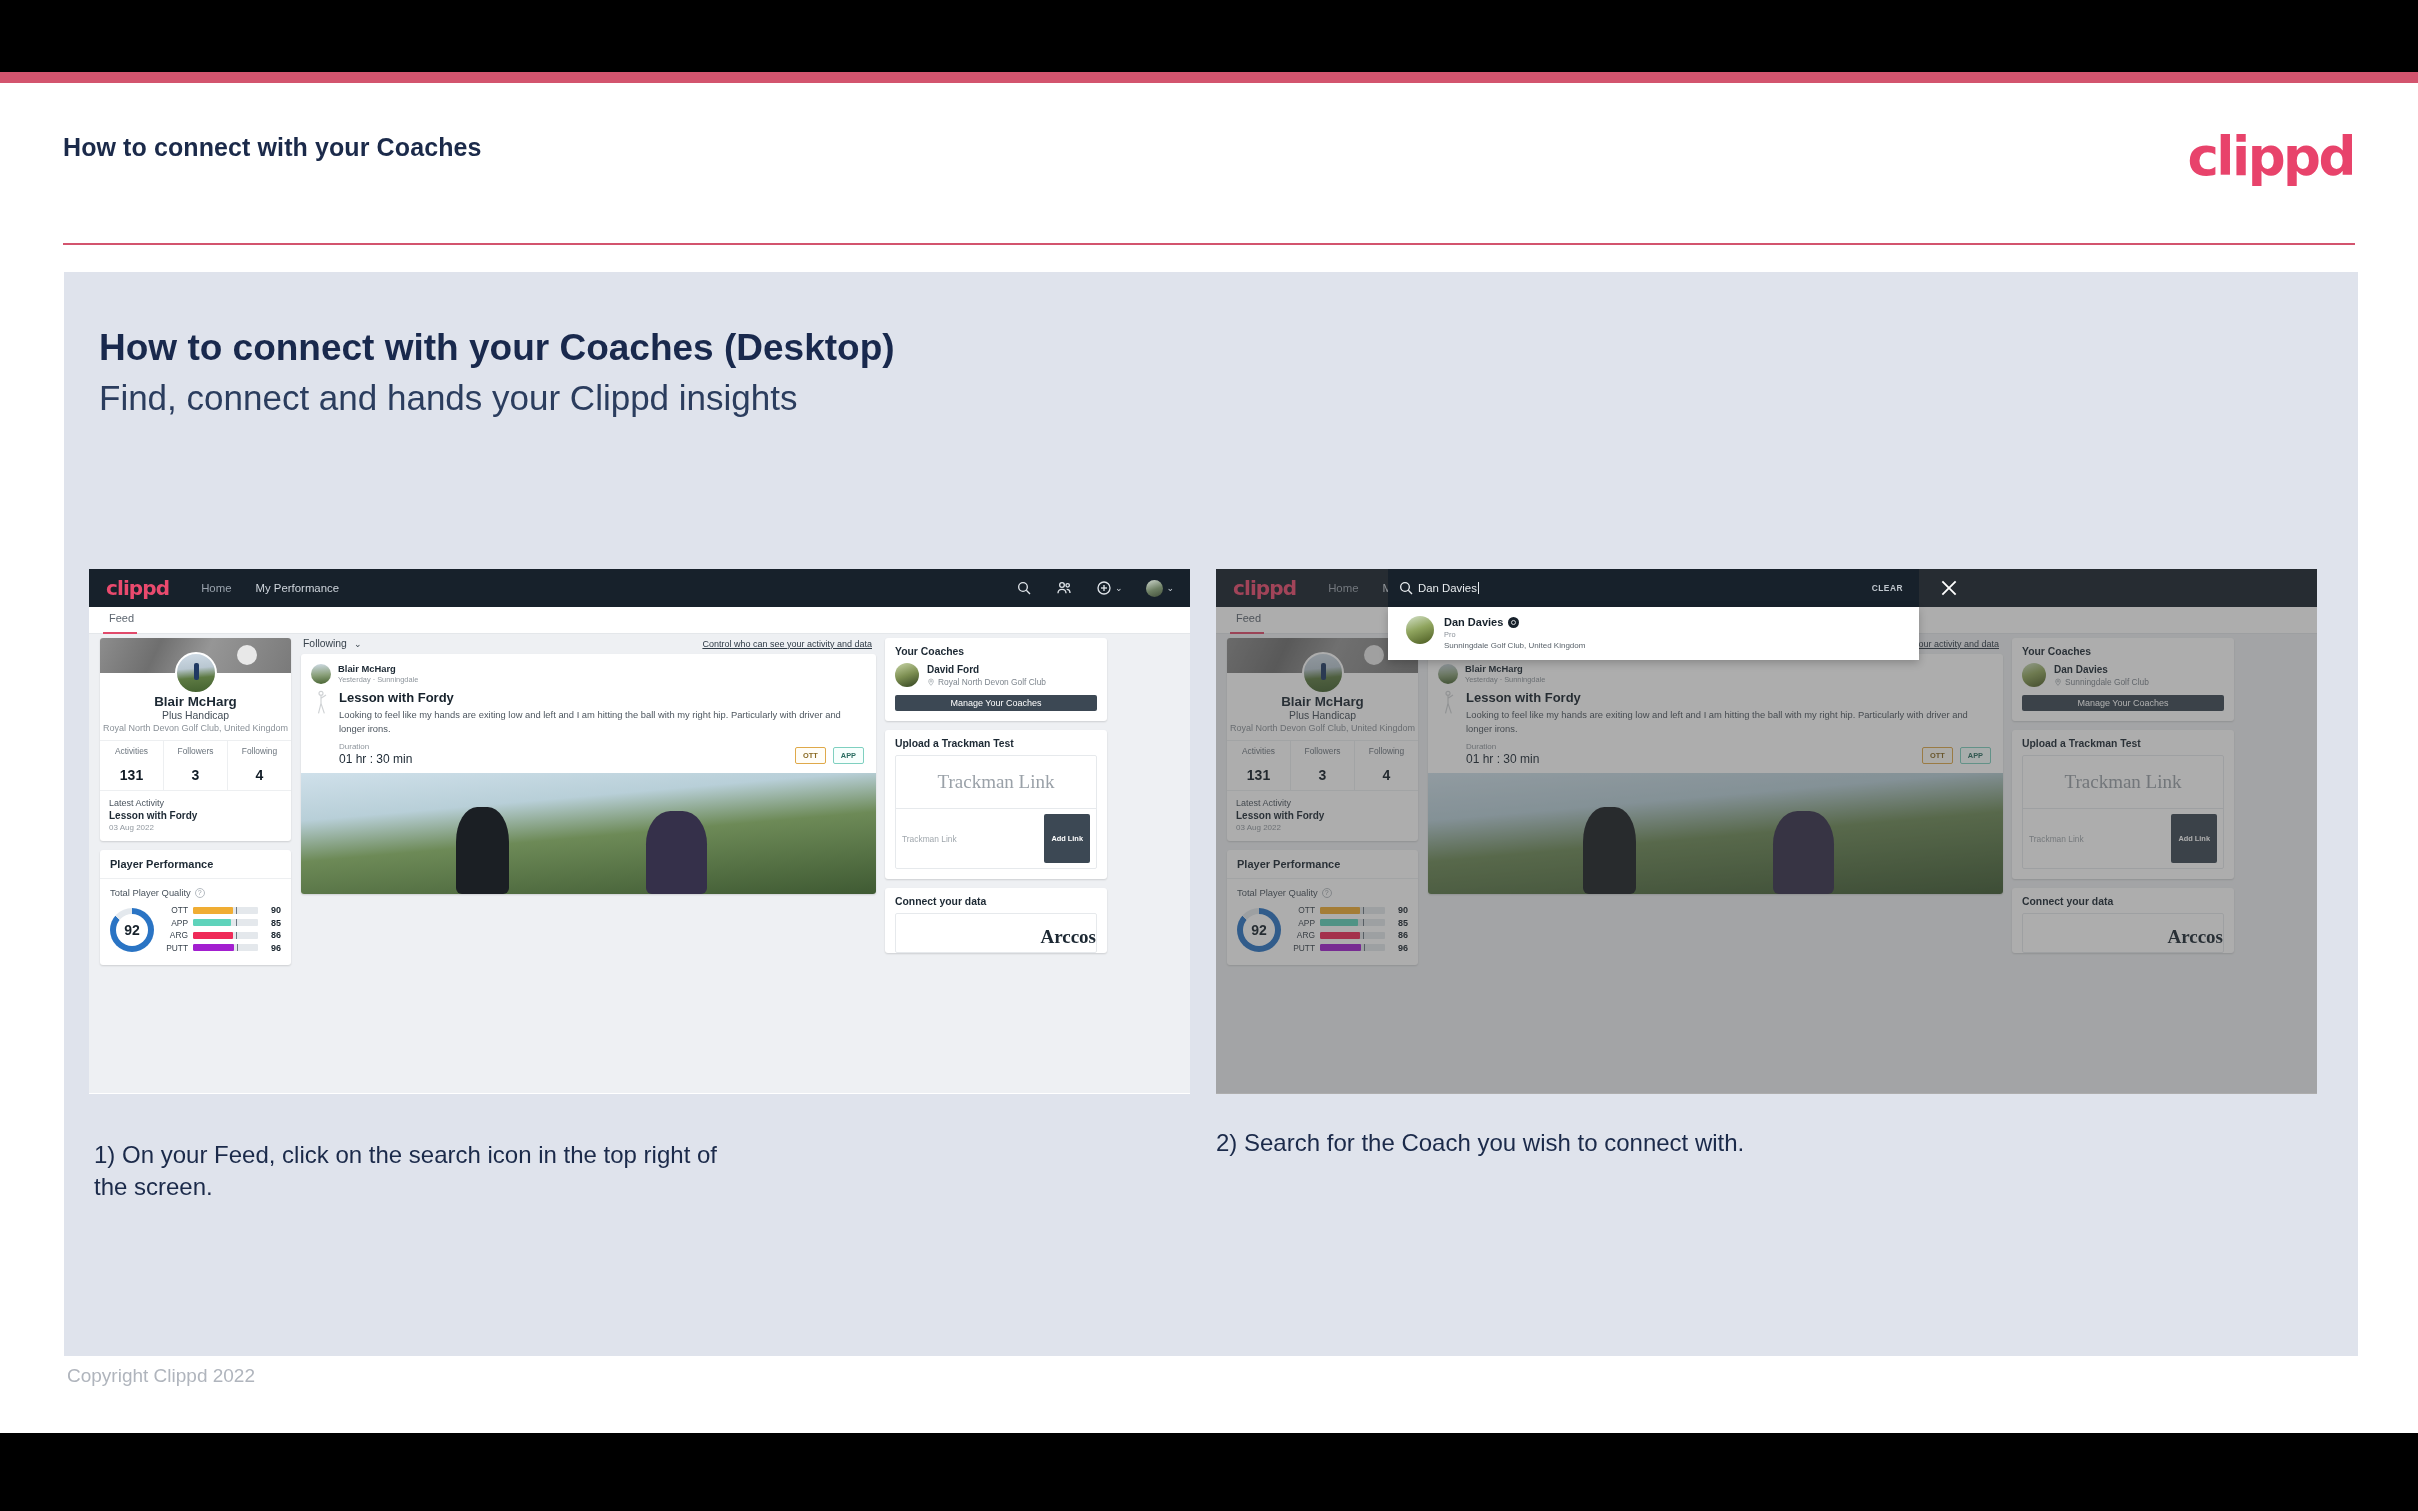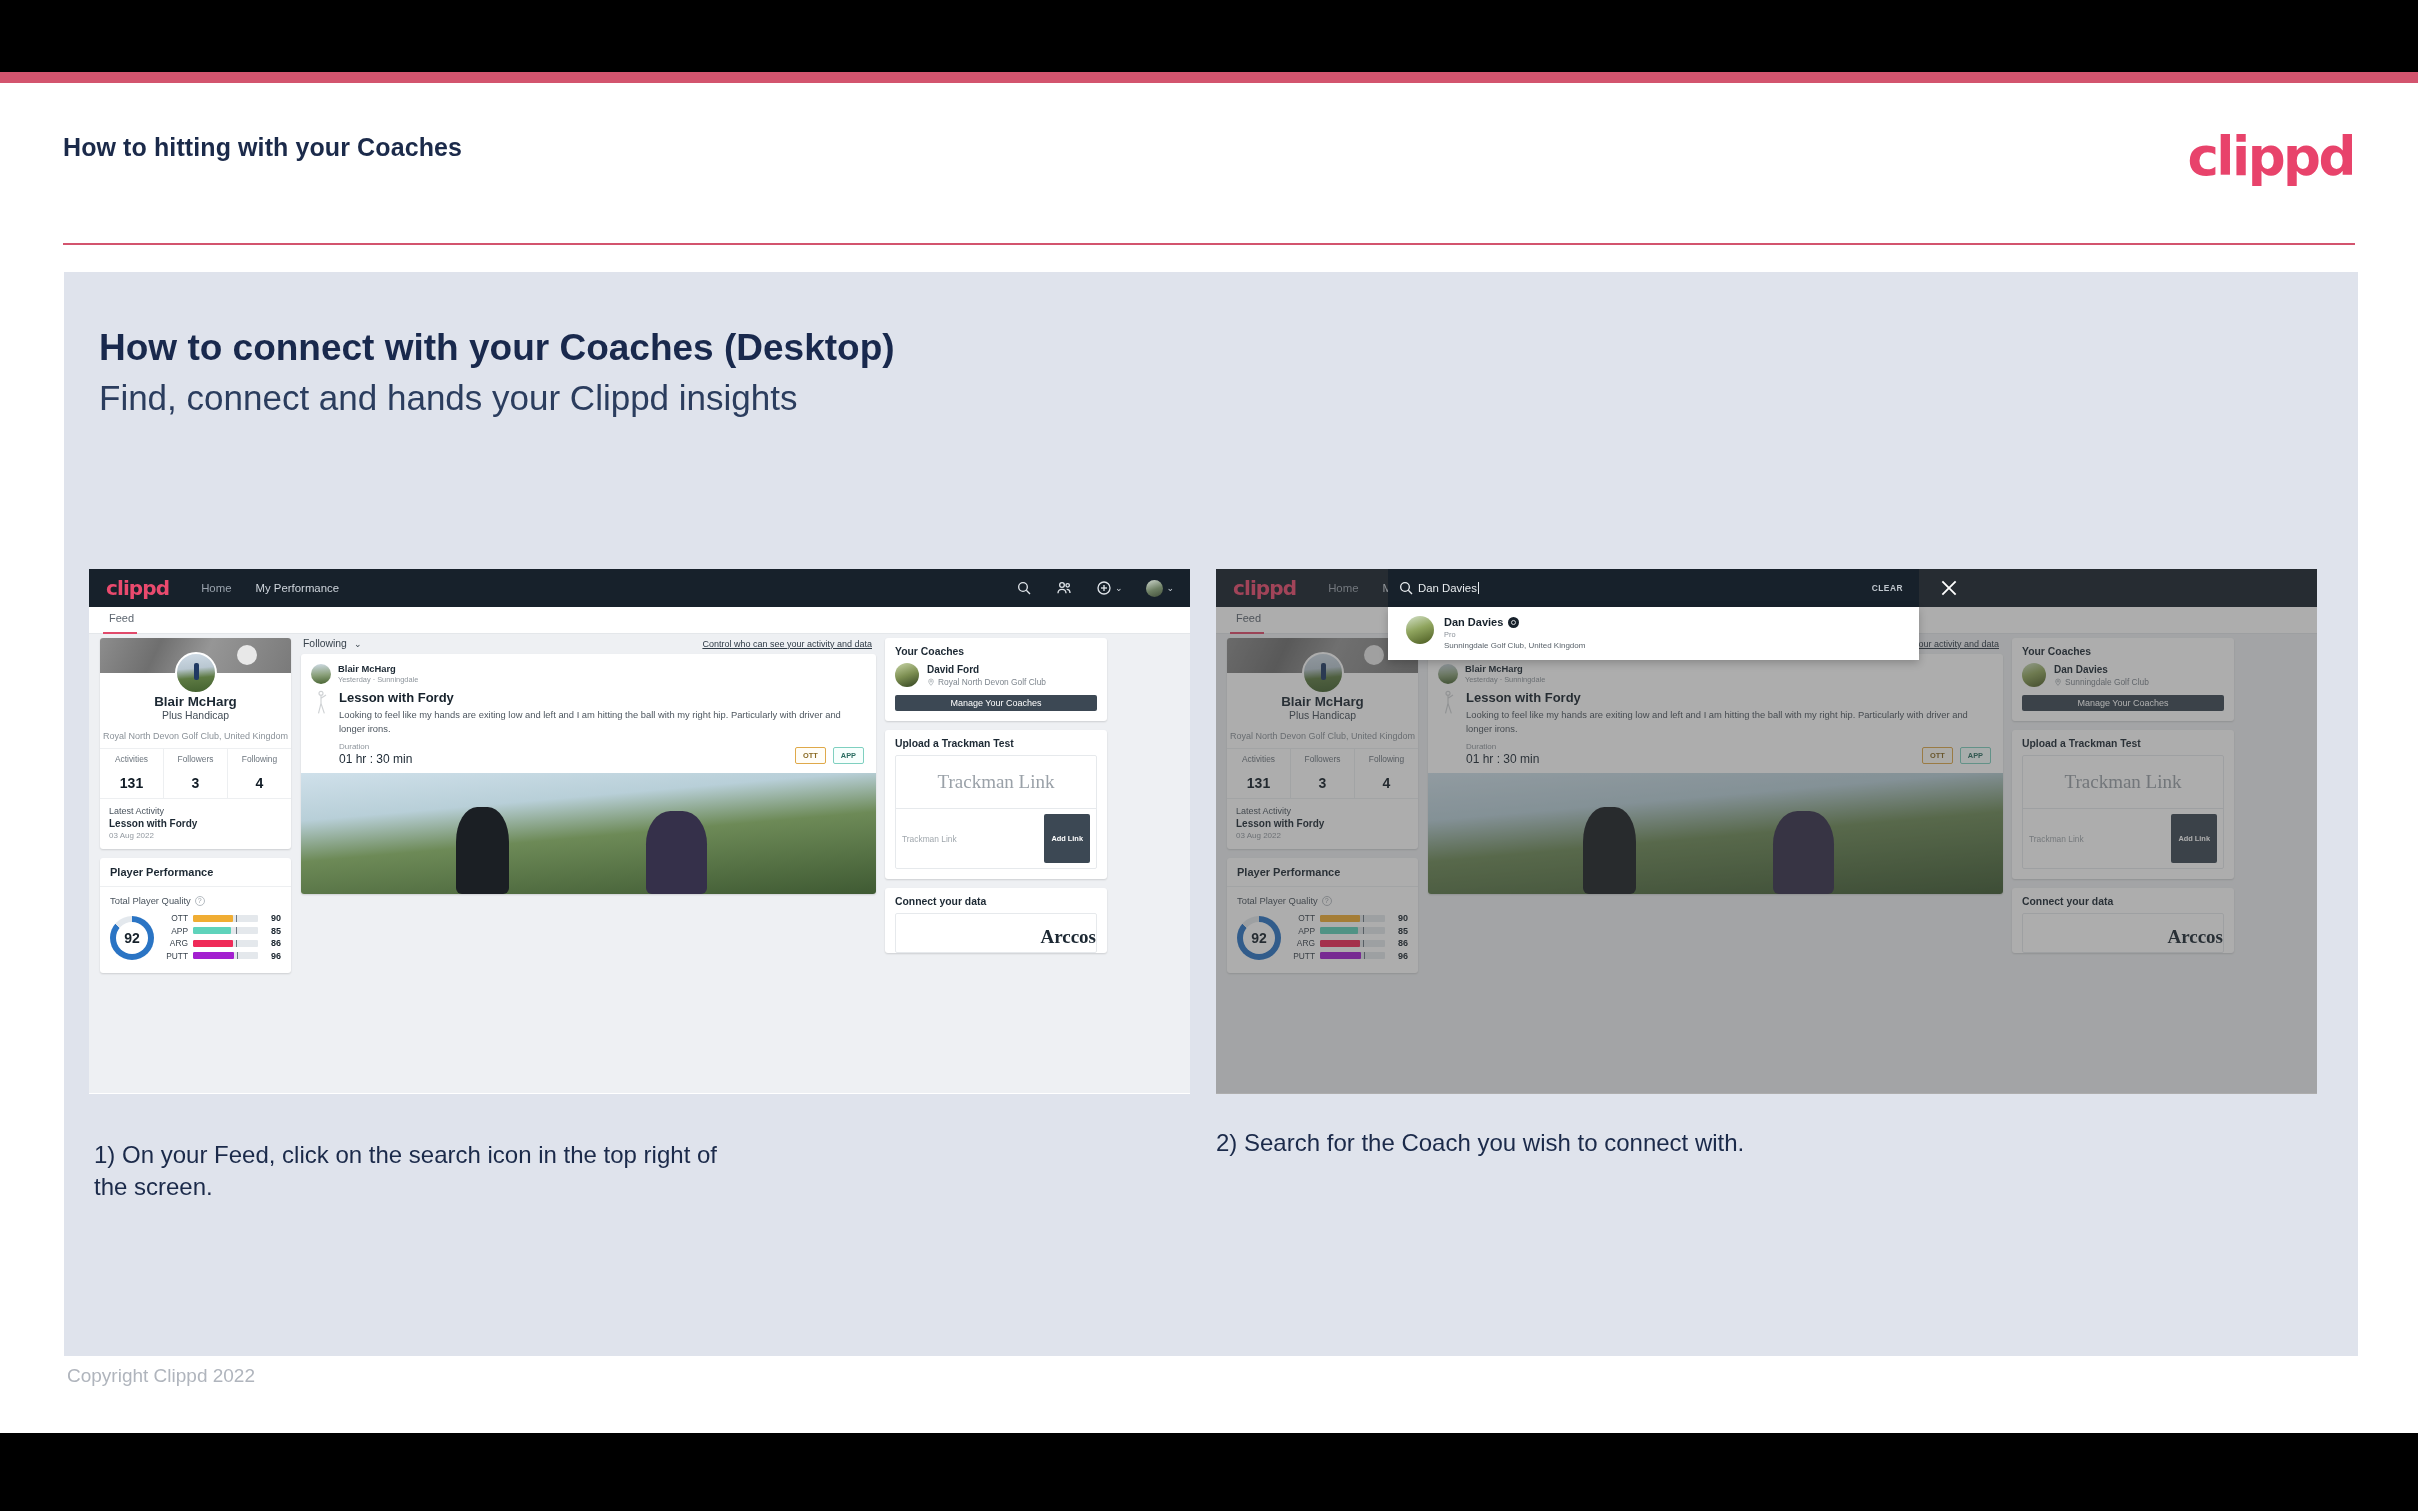--- a/index.html
+++ b/index.html
@@ -85,21 +85,21 @@
   .cover::after{ content:""; position:absolute; right:34px; top:7px; width:20px; height:20px; border-radius:50%; background:#e8e8e8; }
   .av-wrap { position:relative; height:21px; }
   .av-big {
     position:absolute; left:50%; transform:translateX(-50%); top:-21px;
     width:42px; height:42px; border-radius:50%; border:2px solid #fff;
     background:linear-gradient(175deg,#cfdbe6 0%,#b9c7d1 38%,#5d7a43 62%,#43612f 100%);
   }
   .av-big::after{ content:""; position:absolute; left:17px; top:9px; width:5px; height:17px; background:#203a63; border-radius:2px; }
   .pname { text-align:center; font-size:13.4px; font-weight:bold; color:#1c2833; }
   .phand { text-align:center; font-size:10.4px; color:#434d57; margin-top:1px; }
-  .pclub { text-align:center; font-size:9px; color:#8a9198; margin-top:10px; padding-bottom:7px; }
+  .pclub { text-align:center; font-size:9px; color:#8a9198; margin-top:2px; padding-bottom:7px; }
   .stats { display:flex; border-top:1px solid #edeff1; }
   .stat { flex:1; text-align:center; padding:5px 0 7px; }
   .stat + .stat { border-left:1px solid #edeff1; }
   .stat-label { font-size:8.4px; color:#6b747d; }
   .stat-val { font-size:14px; font-weight:bold; color:#111c26; margin-top:11px; }
   .latest { border-top:1px solid #edeff1; padding:7px 9px 9px; }
   .lat-h { font-size:9px; color:#4a545e; }
   .lat-t { font-size:10px; font-weight:bold; color:#1c2833; margin-top:2px; }
   .lat-d { font-size:8px; color:#9299a0; margin-top:2px; }
 
@@ -187,21 +187,21 @@
   .copyright { position:absolute; left:67px; top:1365px; font-size:19px; color:#b0b5bd; }
 </style>
 </head>
 <body>
 
 <div class="bar-top-black"></div>
 <div class="bar-pink"></div>
 <div class="slide"></div>
 <div class="bar-bot-black"></div>
 
-<div class="slide-header-title">How to hitting with your Coaches</div>
+<div class="slide-header-title">How to connect with your Coaches</div>
 <div class="brand-logo">clippd</div>
 <div class="header-rule"></div>
 
 <div class="panel"></div>
 <div class="panel-title">How to connect with your Coaches (Desktop)</div>
 <div class="panel-sub">Find, connect and hands your Clippd insights</div>
 
 <div class="shot" id="shot1">
 
   <div class="appbar">

